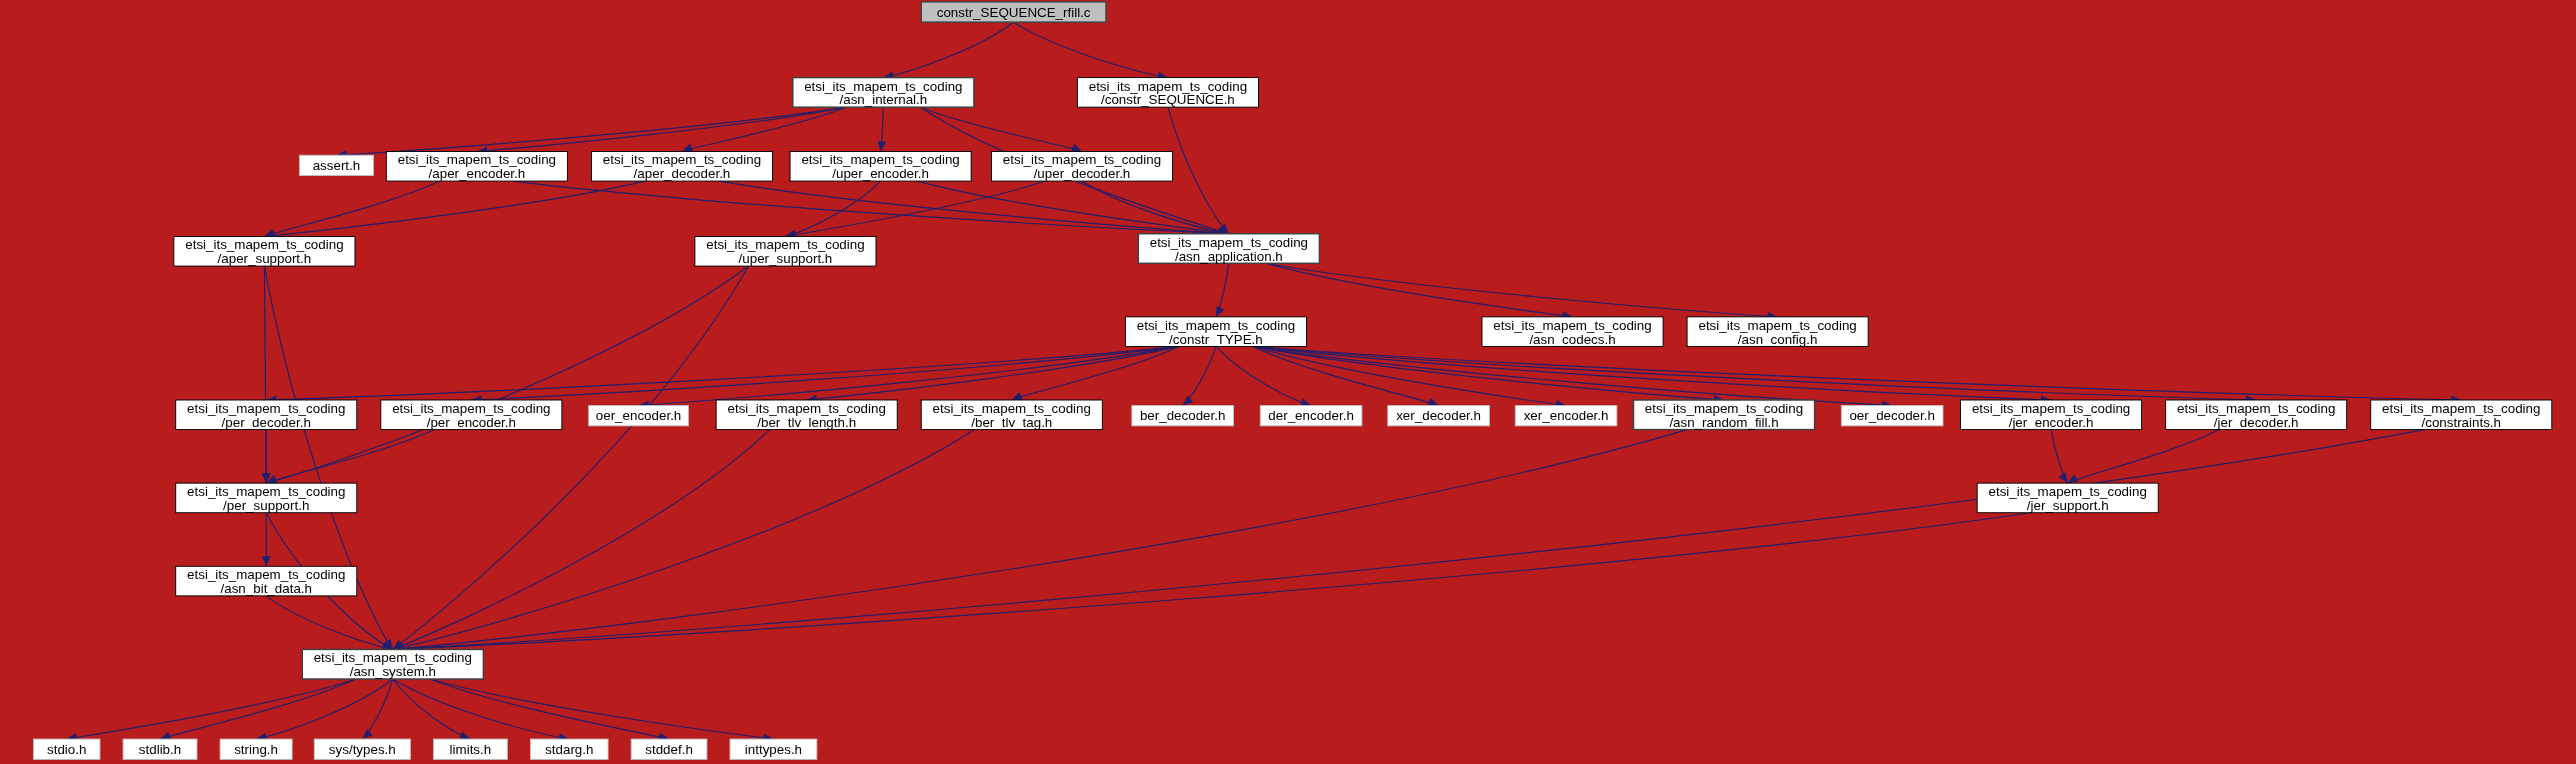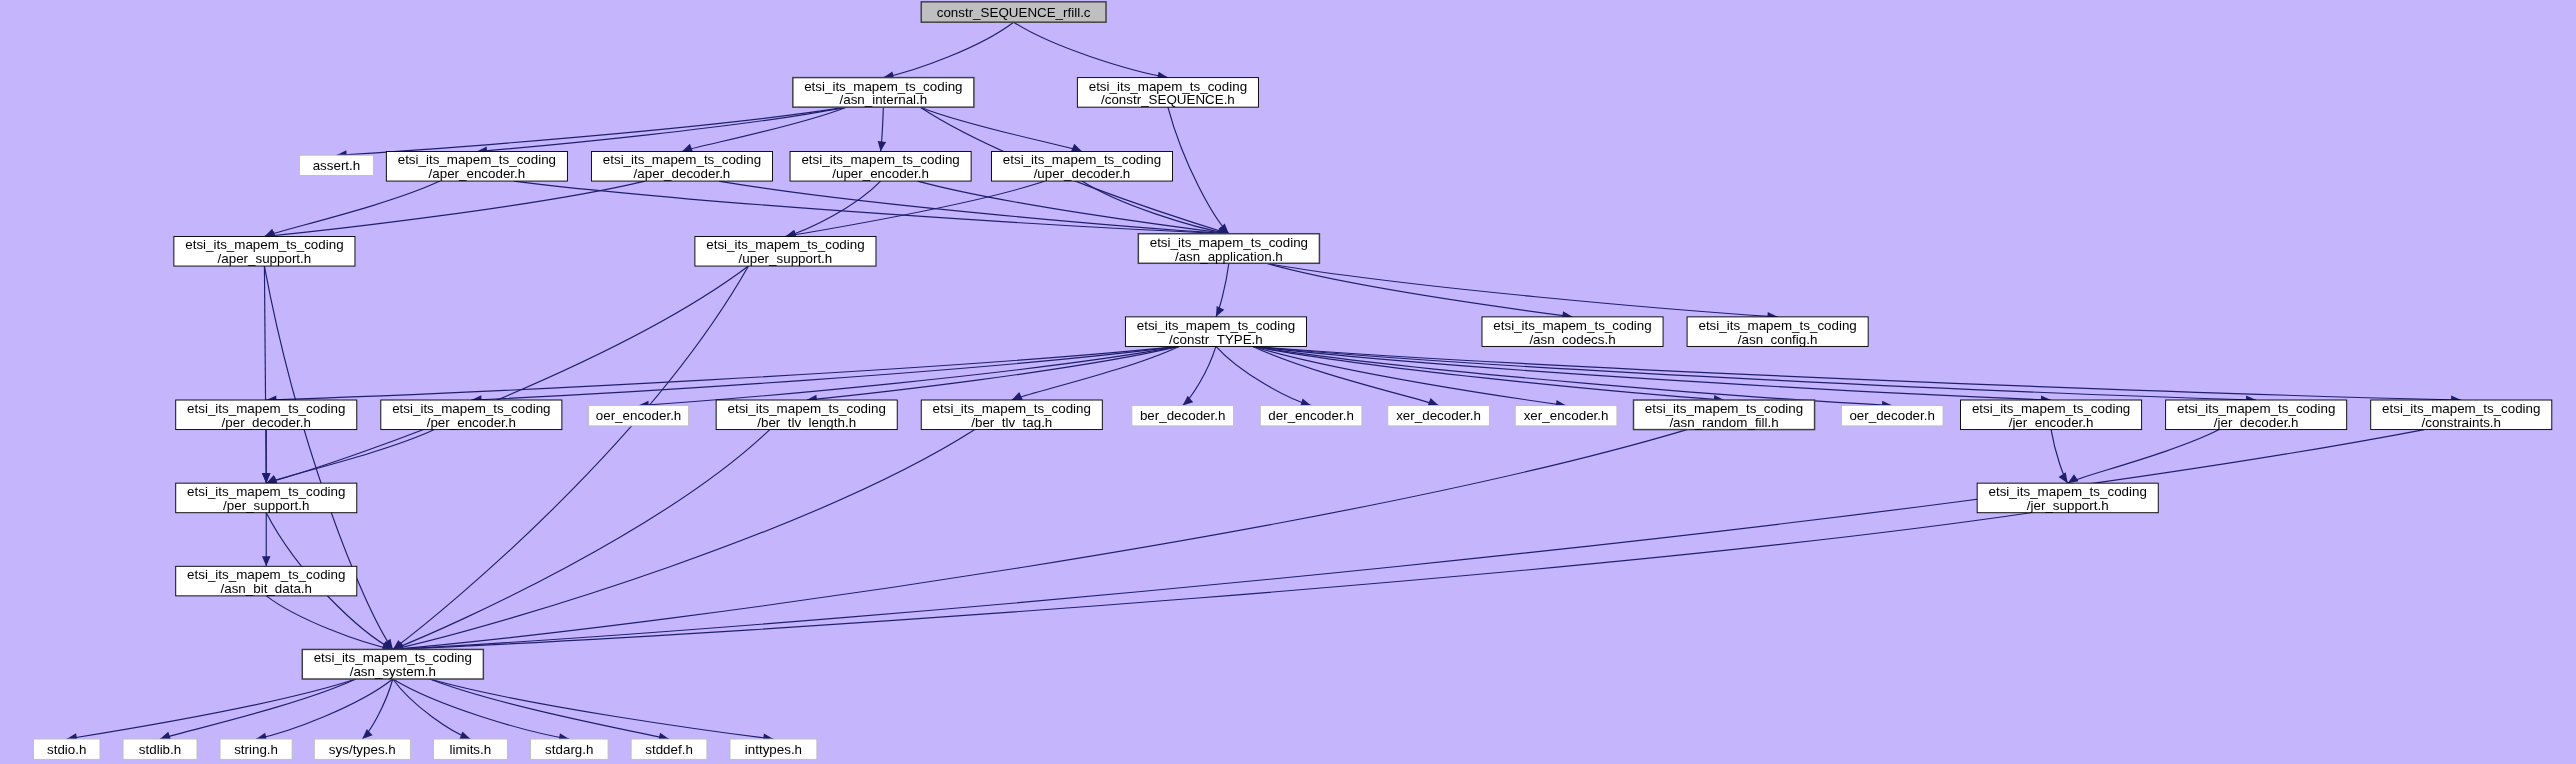--- a/index.html
+++ b/index.html
@@ -1,17 +1,17 @@
 <!DOCTYPE html>
 <html style="font-size:15px"><head>
 <meta charset="utf-8">
 <style>
   html,body{margin:0;padding:0;background:#ffffff;}
   body{font-family:"Liberation Sans",sans-serif;}
-  #graph-wrap{position:relative;width:2576px;height:764px;overflow:hidden;background:#c4b5fd;}
+  #graph-wrap{position:relative;width:2576px;height:764px;overflow:hidden;background:#b91c1c;}
   svg{display:block;}
   .nodebox{fill:#ffffff;stroke:#000000;stroke-width:1;}
   .nodebox.root{fill:#bfbfbf;stroke:#404040;stroke-width:1.6;}
   .nodebox.thick{fill:#ffffff;stroke:#404040;stroke-width:1.6;}
   .nodebox.light{fill:#ffffff;stroke:#bfbfbf;stroke-width:1;}
   .nodelabel{font-family:"Liberation Sans",sans-serif;font-size:14.5px;fill:#000000;text-anchor:middle;dominant-baseline:alphabetic;}
   .edge{fill:none;stroke:#1f1f6e;stroke-width:1.25;}
   .arrowfill{fill:#1f1f6e;stroke:none;}
 </style>
 </head>

